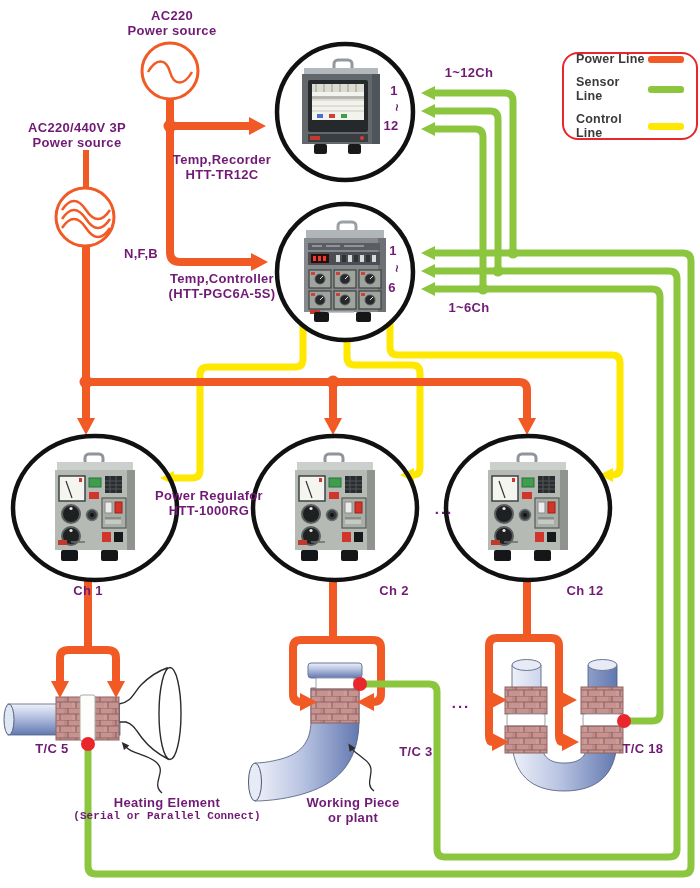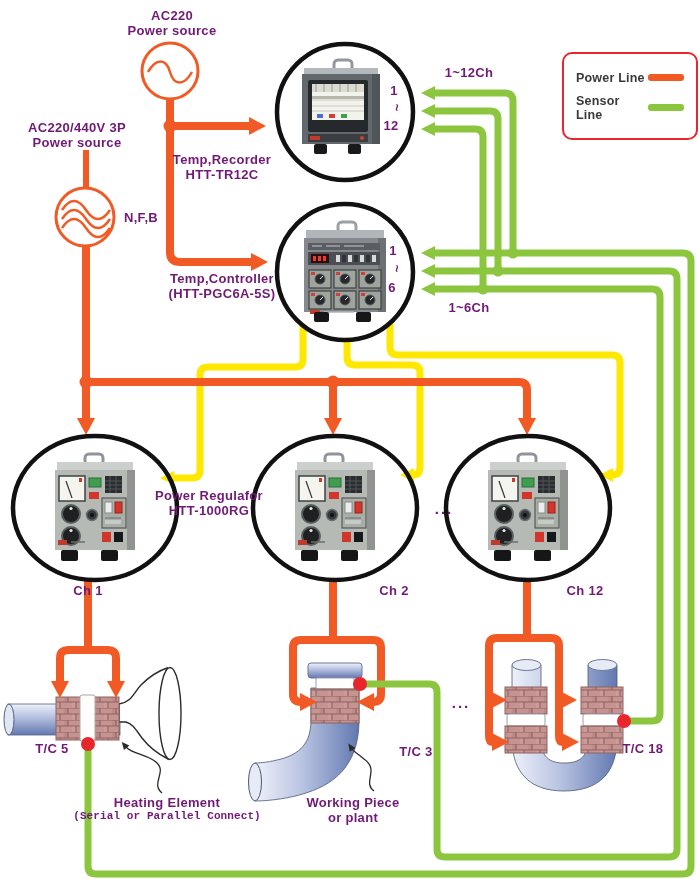--- a/index.html
+++ b/index.html
@@ -3,25 +3,25 @@
 <meta charset="utf-8">
 <style>
   html,body{margin:0;padding:0;background:#fff;}
   .stage{position:relative;width:700px;height:888px;background:#fff;overflow:hidden;
          font-family:"Liberation Sans",sans-serif;}
   svg{position:absolute;left:0;top:0;}
   .lbl{position:absolute;font:700 13px "Liberation Sans",sans-serif;color:#701a75;
        white-space:nowrap;text-align:center;transform:translateX(-50%);line-height:1.18;
        letter-spacing:.3px;}
   .lbl .sm{font-size:11px;letter-spacing:.1px;font-family:Liberation Mono, monospace;}
-  .noctr{transform:none;text-align:left;}
+  .noctr{transform:none;text-align:left;margin-top:36px;}
   .rot{display:inline-block;transform:rotate(90deg);}
   .dots{font-size:15px;letter-spacing:2px;}
   .legend{position:absolute;left:562px;top:52px;width:136px;height:88px;box-sizing:border-box;
-          border:2.5px solid var(--legend-border);border-radius:10px;background:#fff;
+          border:2.5px solid var(--legend-border);border-radius:16px;background:#fff;
           display:flex;flex-direction:column;justify-content:center;gap:9px;padding:8px 12px;}
   .lrow{display:flex;align-items:center;justify-content:space-between;
         font:700 12.5px "Liberation Sans",sans-serif;color:#3a3a3a;letter-spacing:.2px;}
   .lswatch{width:36px;height:7px;border-radius:3px;flex:none;}
 </style>
 </head>
 <body>
 
 <div class="stage">
 
@@ -317,15 +317,19 @@
 
 <div class="legend">
   <div class="lrow">
     <span>Power Line</span>
     <span class="lswatch" style="background: rgb(241, 90, 36);"></span>
   </div>
   <div class="lrow">
     <span>Sensor Line</span>
     <span class="lswatch" style="background: rgb(140, 198, 63);"></span>
   </div>
+  <div class="lrow">
+    <span>Control Line</span>
+    <span class="lswatch" style="background: rgb(255, 232, 0);"></span>
+  </div>
 </div>
 
 </div>
 
 </body></html>

